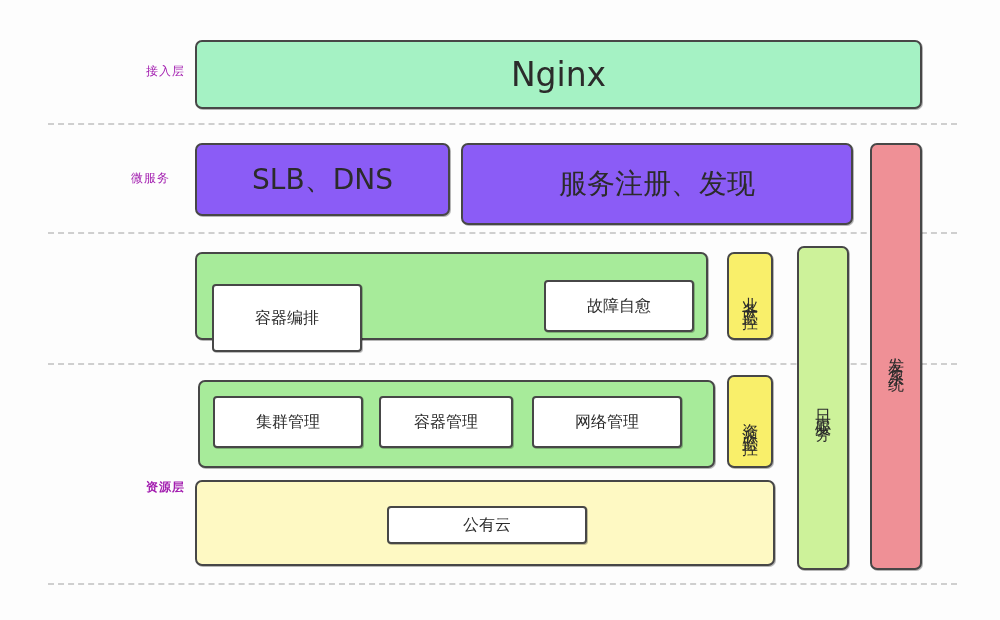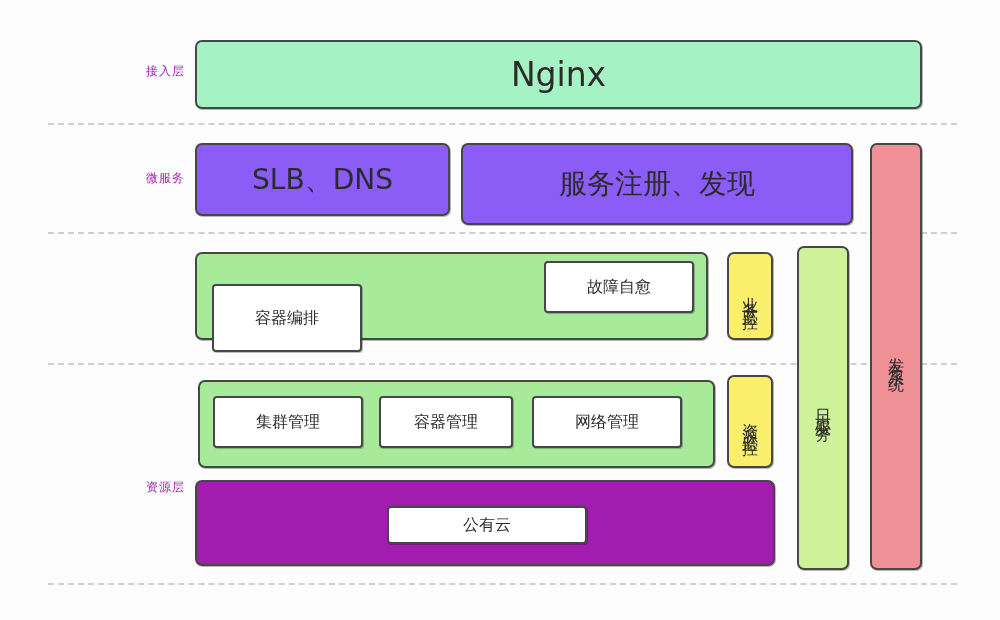--- a/index.html
+++ b/index.html
@@ -51,21 +51,21 @@
     color: #2b2b2b;
     font-family: "DejaVu Sans", "Liberation Sans", sans-serif;
   }
 
   .node.mint      { background: #a5f2c4; }
   .node.orange    { background: #8b5cf6; }
   .node.green     { background: #a7eb9a; }
   .node.lightgreen{ background: #cdf29a; }
   .node.yellow    { background: #f9ef6a; }
   .node.pink      { background: #ef9096; }
-  .node.blue      { background: #a21caf; }
+  .node.blue      { background: #fef9c3; }
 
   
   .subnode {
     position: absolute;
     box-sizing: border-box;
     background: #ffffff;
     border: 2.5px solid #474747;
     border-radius: 4px;
     box-shadow: 1px 1px 0 rgba(0,0,0,0.25);
     display: flex;
@@ -92,31 +92,31 @@
 <body>
 
 <div id="diagram">
 
   <div class="separator" style="top:123px;"></div>
   <div class="separator" style="top:232px;"></div>
   <div class="separator" style="top:363px;"></div>
   <div class="separator" style="top:583px;"></div>
 
   <div class="layer-label" style="left:35px; top:63px;">接入层</div>
-  <div class="layer-label" style="left:35px; top:170px;">微服务</div>
-  <div class="layer-label" style="left:35px; top:479px;">资源层</div>
+  <div class="layer-label" style="left:20px; top:170px;">微服务</div>
+  <div class="layer-label" style="left:35px; top:479px;font-weight:bold;">资源层</div>
 
   <div class="node mint t-nginx" style="left:195px; top:40px; width:727px; height:69px;">Nginx</div>
 
   <div class="node orange t-big" style="left:195px; top:143px; width:255px; height:73px;">SLB、DNS</div>
   <div class="node orange t-big" style="left:461px; top:143px; width:392px; height:82px;">服务注册、发现</div>
 
   <div class="node green" style="left:195px; top:252px; width:513px; height:88px;">
     <div class="subnode" style="left:15px; top:14px; width:150px; height:68px;margin-top:16px;">容器编排</div>
-    <div class="subnode" style="left:347px; top:7px; width:150px; height:52px;text-align:center;">故障自愈</div>
+    <div class="subnode" style="left:347px; top:26px; width:150px; height:52px;text-align:center;">故障自愈</div>
   </div>
 
   <div class="node yellow" style="left:727px; top:252px; width:46px; height:88px;">
     <span class="vertical t-vert">业务监控</span>
   </div>
 
   <div class="node green" style="left:198px; top:380px; width:517px; height:88px;padding-left:40px;">
     <div class="subnode" style="left:13px; top:14px; width:150px; height:52px;">集群管理</div>
     <div class="subnode" style="left:179px; top:14px; width:134px; height:52px;">容器管理</div>
     <div class="subnode" style="left:332px; top:14px; width:150px; height:52px;">网络管理</div>

